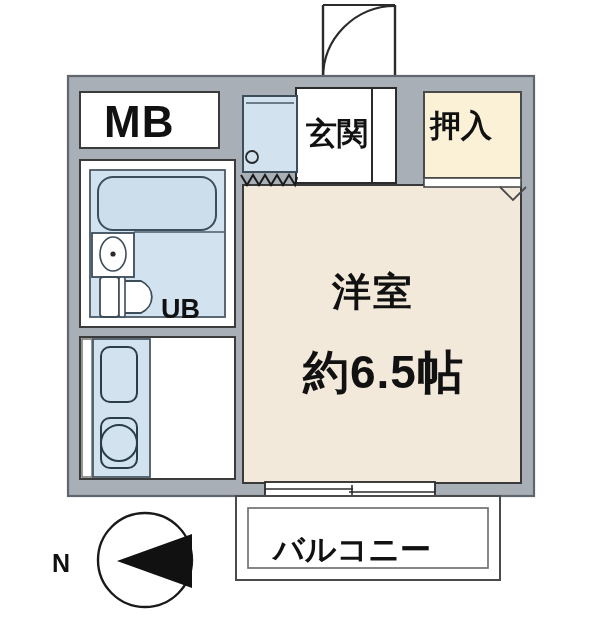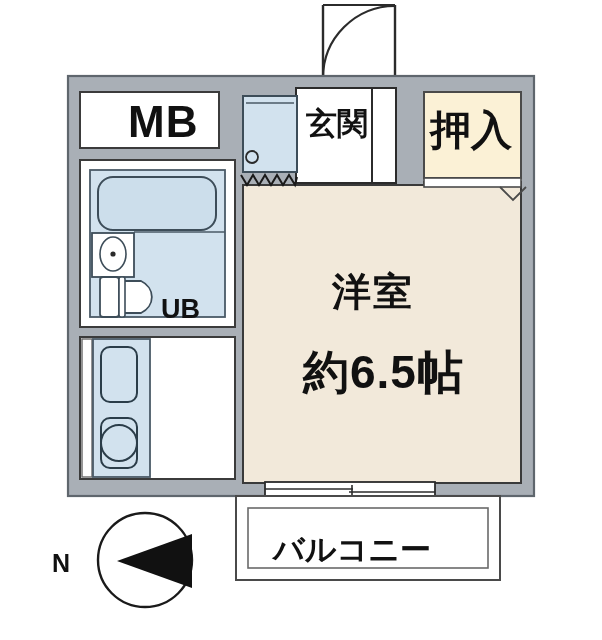--- a/index.html
+++ b/index.html
@@ -24,23 +24,23 @@
   .fp-label {
     position: absolute;
     font-family: "Liberation Sans", "DejaVu Sans", sans-serif;
     font-weight: bold;
     color: #111111;
     white-space: nowrap;
     line-height: 1;
     text-align: center;
     pointer-events: none;
   }
-  #lbl-mb       { left: 128px; top: 100px;  font-size: 44px; letter-spacing: 1px; }
-  #lbl-genkan   { left: 306px; top: 108px;  font-size: 31px; letter-spacing: 0px; }
-  #lbl-oshiire  { left: 430px; top: 110px;  font-size: 41px; letter-spacing: 0px; }
+  #lbl-mb       { left: 104px; top: 100px;  font-size: 44px; letter-spacing: 1px; }
+  #lbl-genkan   { left: 306px; top: 118px;  font-size: 31px; letter-spacing: 0px; }
+  #lbl-oshiire  { left: 430px; top: 110px;  font-size: 31px; letter-spacing: 0px; }
   #lbl-ub       { left: 161px; top: 248px;  font-size: 27px; letter-spacing: 0px; margin-top: 48px; }
   #lbl-youshitsu{ left: 332px; top: 272px;  font-size: 39px; letter-spacing: 2px; }
   #lbl-jou      { left: 303px; top: 341px;  font-size: 46px; letter-spacing: 1px; margin-top: 8px; }
   #lbl-balcony  { left: 273px; top: 534px;  font-size: 31px; letter-spacing: 0px; }
   #lbl-north    { left: 52px;  top: 551px;  font-size: 25px; letter-spacing: 0px; }
 </style>
 </head>
 <body>
 
 <svg id="floorplan" viewBox="0 0 602 640" width="602" height="640" xmlns="http://www.w3.org/2000/svg">

